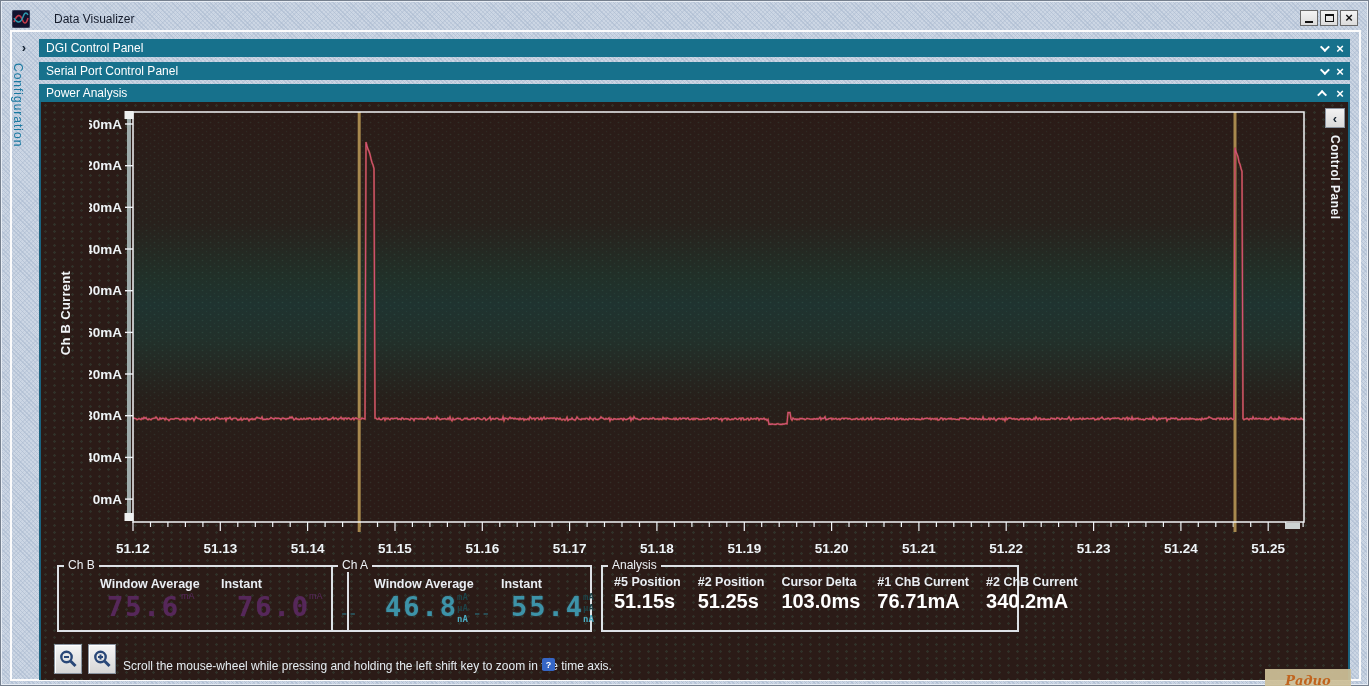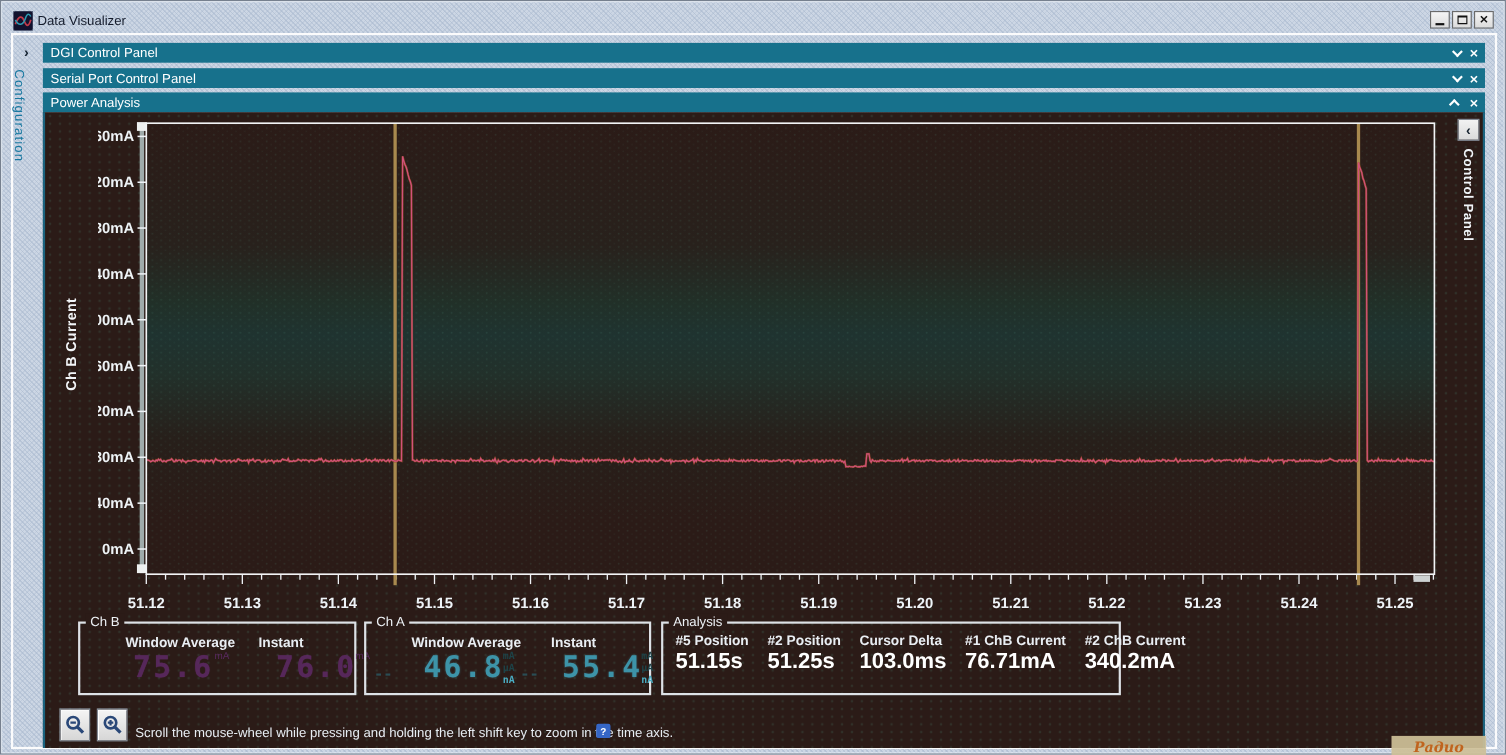--- a/index.html
+++ b/index.html
@@ -12,21 +12,21 @@
     background-image:
       repeating-linear-gradient(45deg, rgba(168,184,206,.55) 0 1px, transparent 1px 3px),
       repeating-linear-gradient(-45deg, rgba(168,184,206,.35) 0 1px, transparent 1px 3px);
     border:1px solid #76808e;
     box-shadow: inset 0 0 0 1px #e7edf5;
   }
 
   
   .titlebar { position:absolute; left:0; top:0; width:100%; height:30px; }
   .app-icon { position:absolute; left:11px; top:9px; width:18px; height:18px; }
-  .title-text { position:absolute; left:33px; top:11px; font-size:12px; color:#141b2b; }
+  .title-text { position:absolute; left:53px; top:11px; font-size:12px; color:#141b2b; }
   .win-controls { position:absolute; right:10px; top:9px; display:flex; gap:2px; }
   .win-btn {
     width:18px; height:16px; background:linear-gradient(#f4f4f4,#dcdcdc);
     border:1px solid #6a6a6a; display:flex; align-items:center; justify-content:center;
     font-size:11px; font-weight:bold; color:#111; cursor:default;
   }
   .glyph-min { width:8px; height:2px; background:#111; margin-top:8px; }
   .glyph-max { width:9px; height:8px; border:1px solid #111; border-top-width:2px; }
   .glyph-close { font-size:13px; line-height:10px; }
 
@@ -64,21 +64,21 @@
 
   .y-axis-title { position:absolute; left:64px; top:312px; transform:translate(-50%,-50%) rotate(-90deg);
     color:#f2f5f8; font-size:13px; font-weight:bold; white-space:nowrap; letter-spacing:.3px; }
 
   .chart-svg { position:absolute; left:88px; top:108px; width:1222px; height:452px; }
 
   
   .groupbox { position:absolute; top:564px; height:67px; border:2px solid #dde1e6; }
   .gb-legend { position:absolute; top:-9px; left:5px; background:#2b1b17; padding:0 4px;
     font-size:12px; color:#eef2f6; }
-  .gb-chb { left:70px;  width:253px; }
+  .gb-chb { left:56px;  width:292px; }
   .gb-cha { left:330px; width:261px;padding-left:18px; }
   .gb-cur { left:600px; width:418px; }
   .meas-label { position:absolute; top:10px; font-size:12.5px; font-weight:bold; color:#e9eef3;margin-left:32px; }
 
   .seg { font-family:"DejaVu Sans Mono", monospace; font-weight:bold; letter-spacing:2px; }
   .seg-chb { position:absolute; top:24px; font-size:27px; color:#5e2a66; opacity:.85;
     text-shadow:0 0 1px rgba(120,50,130,.6); }
   .seg-cha { position:absolute; top:24px; font-size:27px; color:#3d93a8;
     text-shadow:0 0 2px rgba(70,170,195,.45); }
   .seg-sign { position:absolute; top:38px; font-size:14px; font-family:"DejaVu Sans Mono",monospace;

